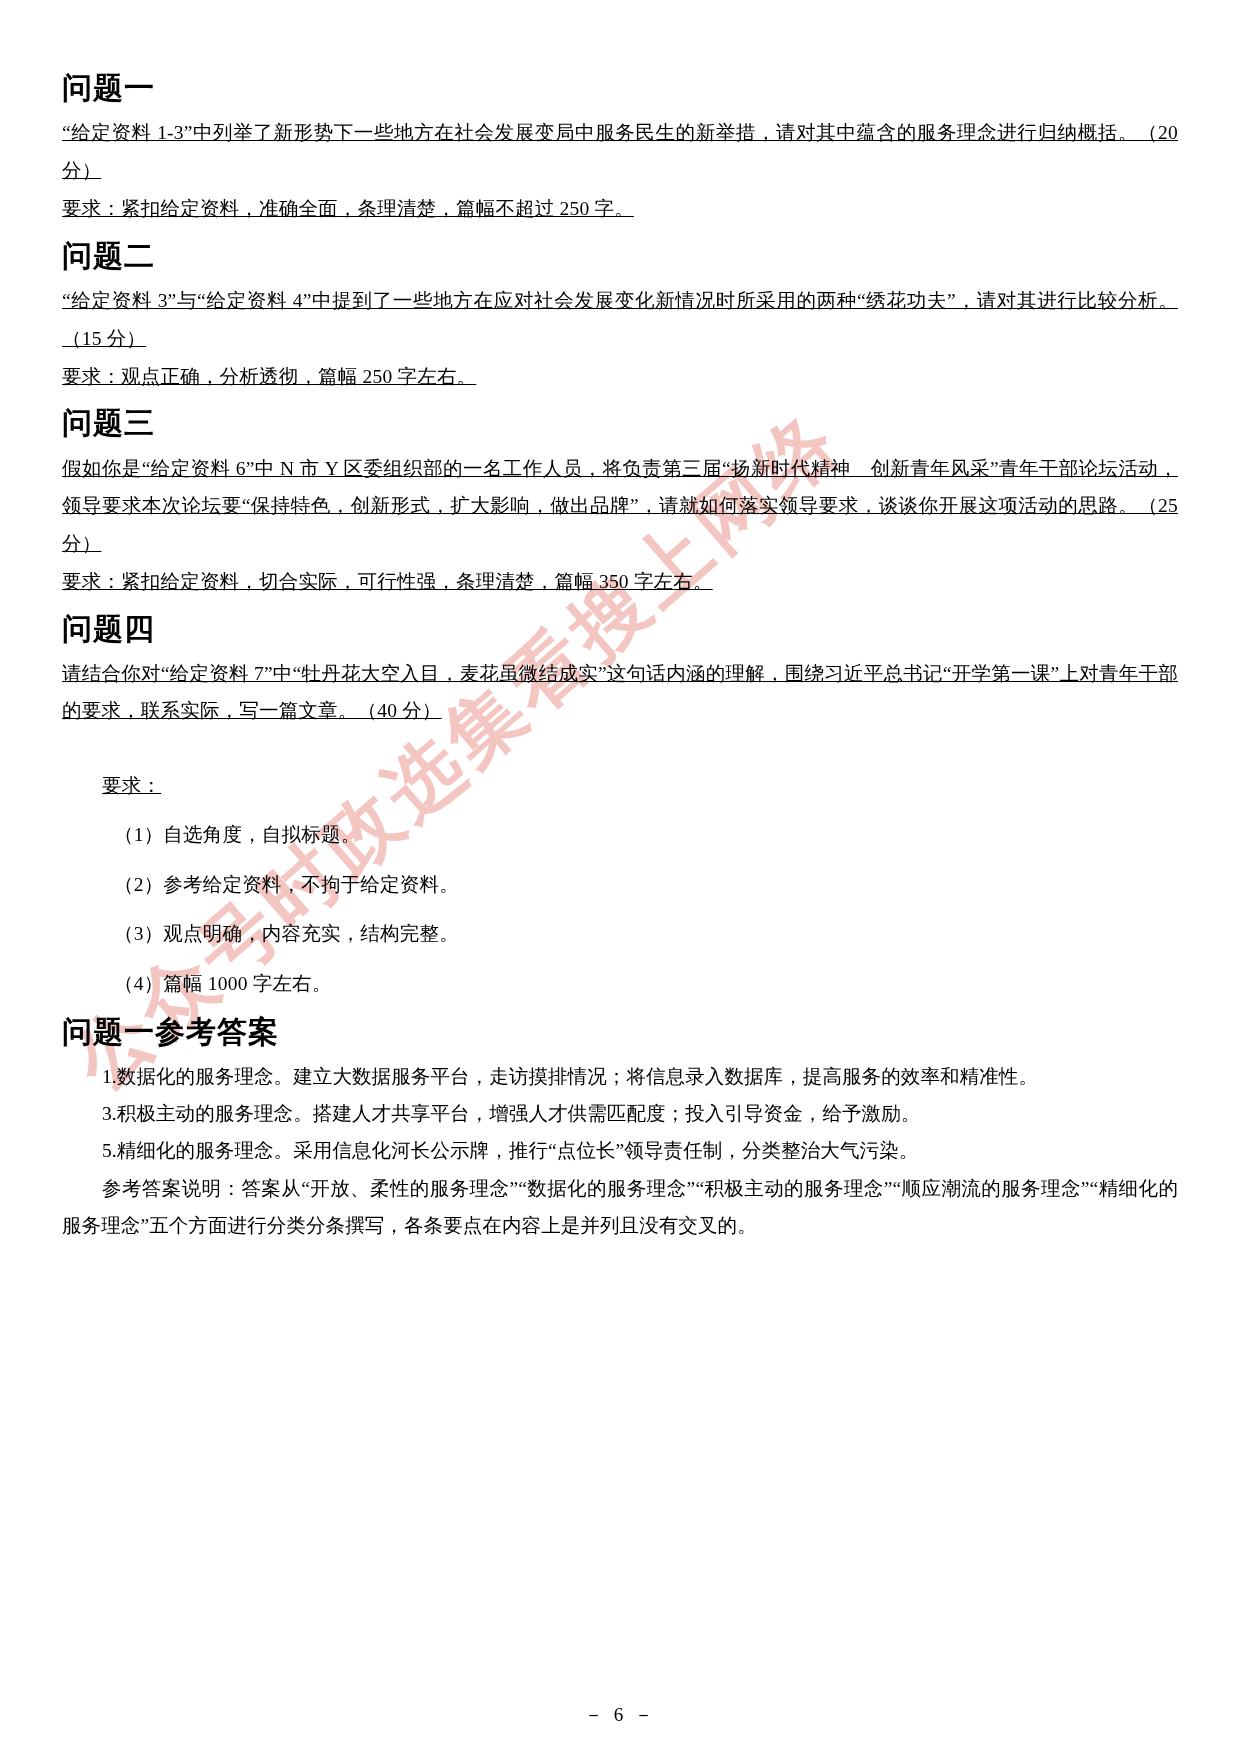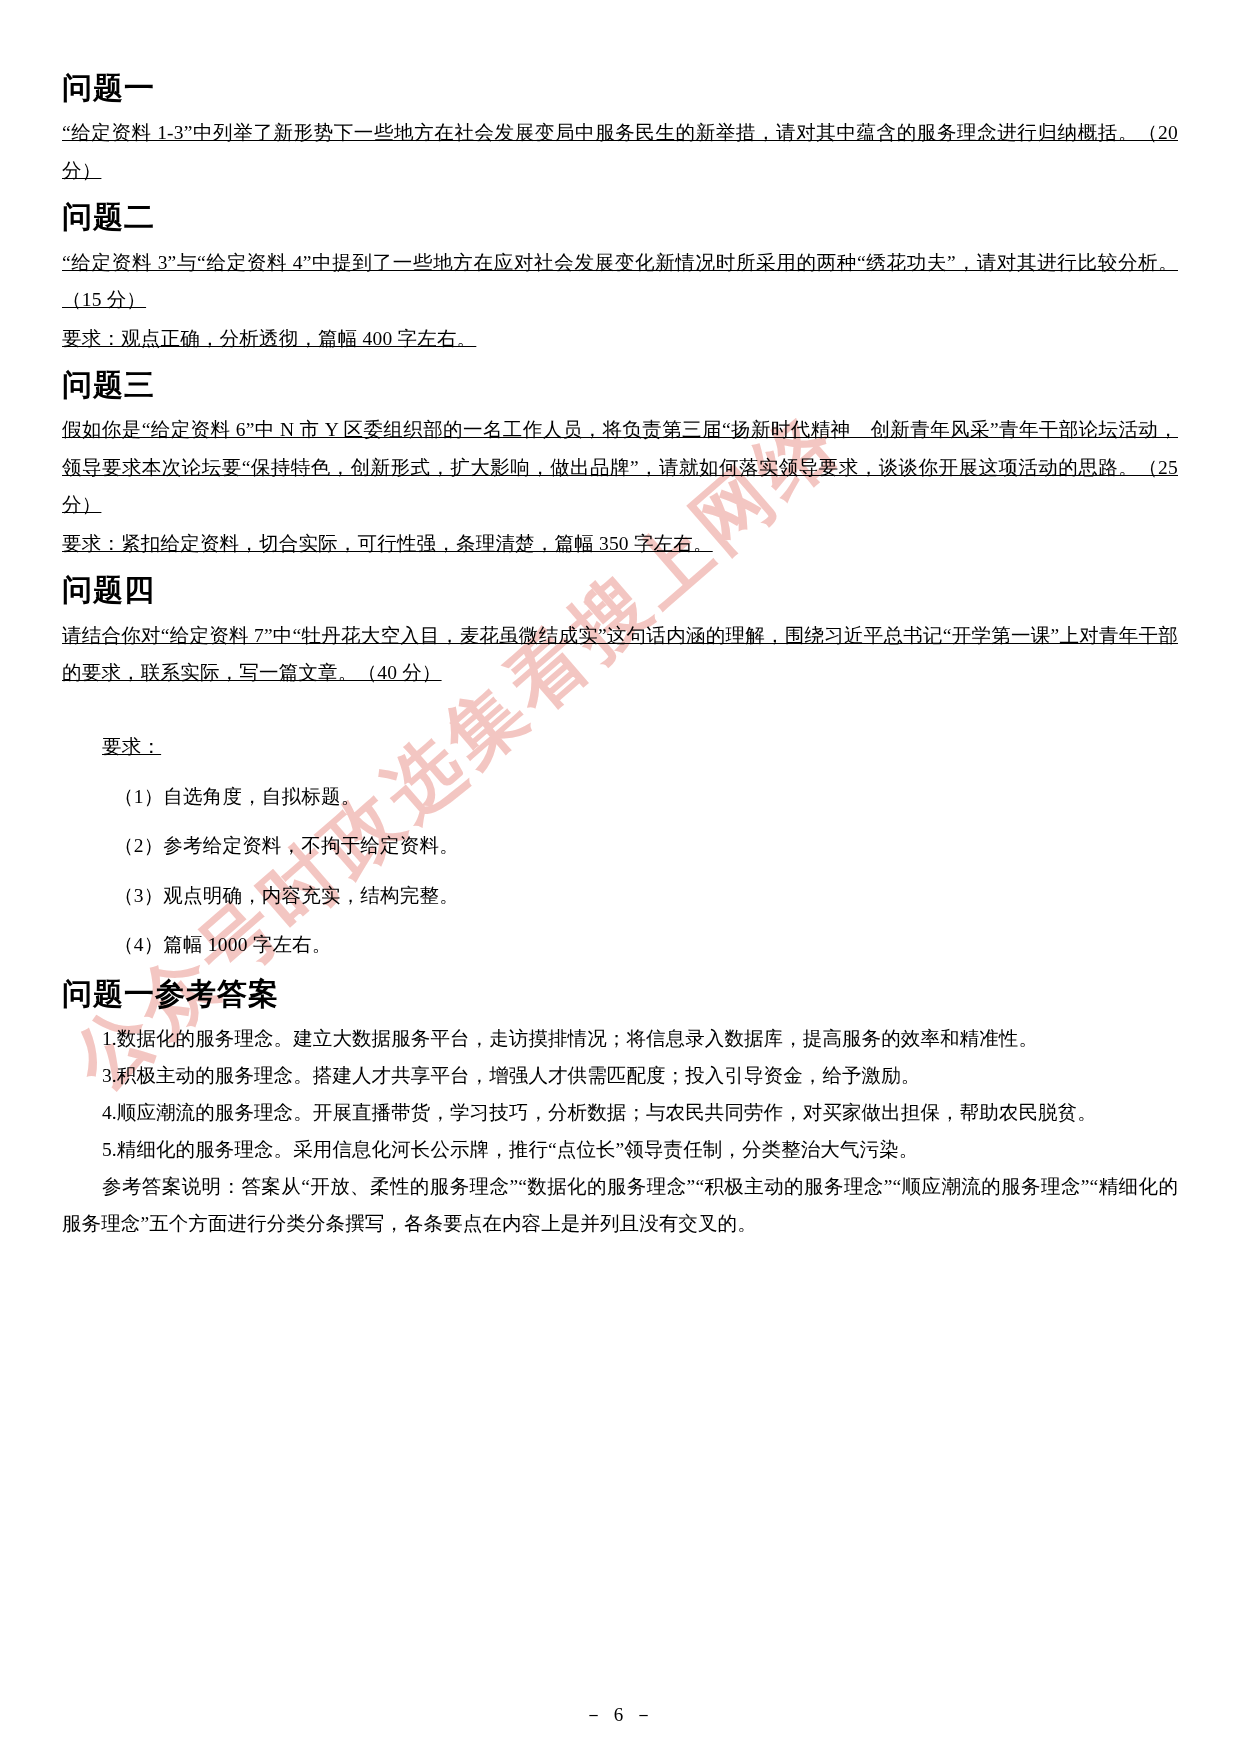--- a/index.html
+++ b/index.html
@@ -109,26 +109,27 @@
 
 <div class="watermark-layer">
   <div class="watermark-text wm-main">公众号时政选集看搜上网络</div>
 </div>
 
 <div class="page">
 
   <div>
     <h2 class="sec-heading first">问题一</h2>
     <p class="para">“给定资料 1-3”中列举了新形势下一些地方在社会发展变局中服务民生的新举措，请对其中蕴含的服务理念进行归纳概括。（20 分）</p>
+    <p class="para">要求：紧扣给定资料，准确全面，条理清楚，篇幅不超过 250 字。</p>
   </div>
 
   <div>
     <h2 class="sec-heading">问题二</h2>
     <p class="para">“给定资料 3”与“给定资料 4”中提到了一些地方在应对社会发展变化新情况时所采用的两种“绣花功夫”，请对其进行比较分析。（15 分）</p>
-    <p class="para">要求：观点正确，分析透彻，篇幅 400 字左右。</p>
+    <p class="para">要求：观点正确，分析透彻，篇幅 250 字左右。</p>
   </div>
 
   <div>
     <h2 class="sec-heading">问题三</h2>
     <p class="para">假如你是“给定资料 6”中 N 市 Y 区委组织部的一名工作人员，将负责第三届“扬新时代精神　创新青年风采”青年干部论坛活动，领导要求本次论坛要“保持特色，创新形式，扩大影响，做出品牌”，请就如何落实领导要求，谈谈你开展这项活动的思路。（25 分）</p>
     <p class="para">要求：紧扣给定资料，切合实际，可行性强，条理清楚，篇幅 350 字左右。</p>
   </div>
 
   <div>
     <h2 class="sec-heading">问题四</h2>
@@ -137,21 +138,20 @@
     <p class="req-item indent2" style="text-indent:40px">（1）自选角度，自拟标题。</p>
     <p class="req-item indent2" style="text-indent:40px">（2）参考给定资料，不拘于给定资料。</p>
     <p class="req-item indent2" style="text-indent:40px">（3）观点明确，内容充实，结构完整。</p>
     <p class="req-item indent2" style="text-indent:40px">（4）篇幅 1000 字左右。</p>
   </div>
 
   <div>
     <h2 class="sec-heading">问题一参考答案</h2>
     <p class="answer-para">1.数据化的服务理念。建立大数据服务平台，走访摸排情况；将信息录入数据库，提高服务的效率和精准性。</p>
     <p class="answer-para">3.积极主动的服务理念。搭建人才共享平台，增强人才供需匹配度；投入引导资金，给予激励。</p>
-    <p class="answer-para">4.顺应潮流的服务理念。开展直播带货，学习技巧，分析数据；与农民共同劳作，对买家做出担保，帮助农民脱贫。</p>
     <p class="answer-para">5.精细化的服务理念。采用信息化河长公示牌，推行“点位长”领导责任制，分类整治大气污染。</p>
     <p class="answer-para">参考答案说明：答案从“开放、柔性的服务理念”“数据化的服务理念”“积极主动的服务理念”“顺应潮流的服务理念”“精细化的服务理念”五个方面进行分类分条撰写，各条要点在内容上是并列且没有交叉的。</p>
   </div>
 
 </div>
 
 <div class="footer">
   <span>－ 6 －</span>
 </div>
 

